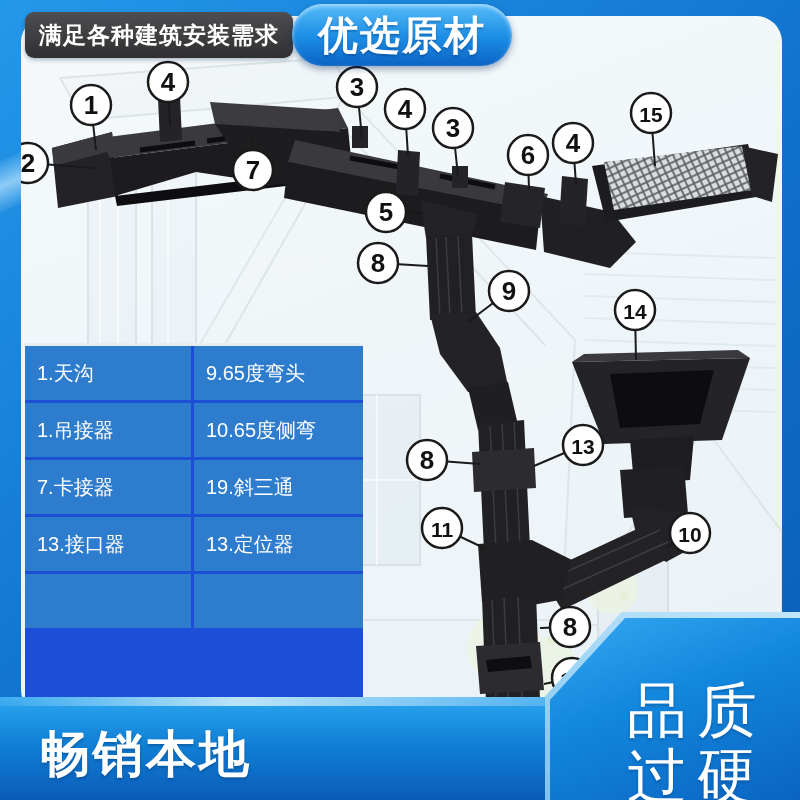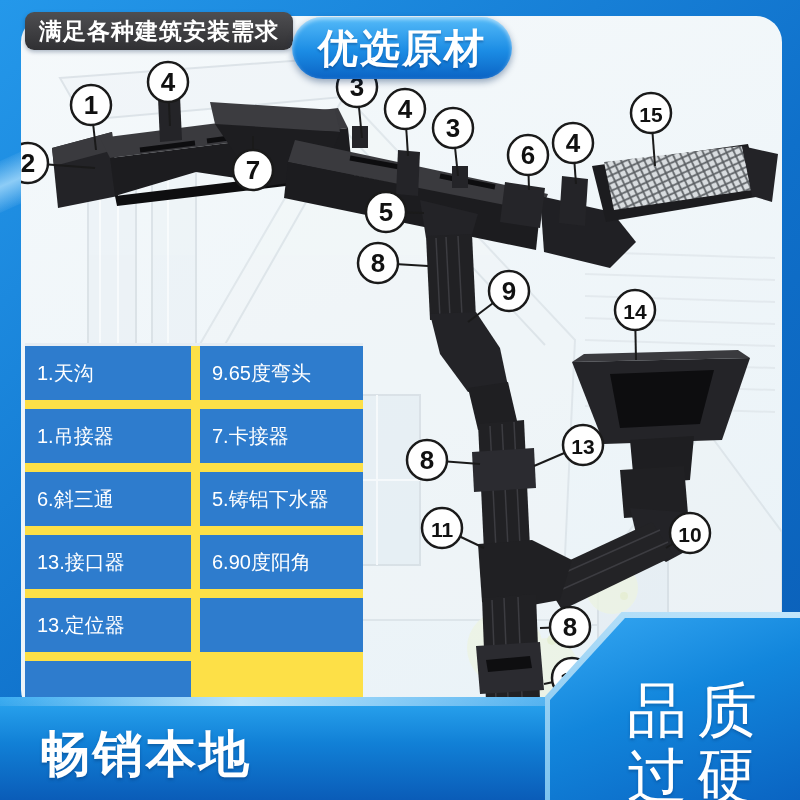--- a/index.html
+++ b/index.html
@@ -13,39 +13,39 @@
     background:linear-gradient(180deg,rgba(255,255,255,.05),rgba(160,215,250,.85),rgba(255,255,255,.05));
     transform:skewY(-24deg);z-index:0;
   }
   .card{
     position:absolute;left:21px;top:16px;width:761px;height:700px;
     background:linear-gradient(160deg,#f5f9fb 0%,#e9f2f7 100%);
     border-radius:26px;z-index:1;
   }
   .diagram-svg{position:absolute;left:0;top:0;width:800px;height:800px;z-index:2;}
   .dark-banner{
-    position:absolute;left:25px;top:12px;width:268px;height:38px;z-index:7;
+    position:absolute;left:25px;top:12px;width:268px;height:46px;z-index:7;
     background:linear-gradient(180deg,#4e4e51 0%,#303033 100%);
     border-radius:9px;display:flex;align-items:center;justify-content:center;
     color:#fff;font-size:23px;font-weight:bold;letter-spacing:1px;
     box-shadow:0 2px 4px rgba(0,30,70,.3);
   }
   .pill{
-    position:absolute;left:292px;top:17px;width:220px;height:62px;z-index:7;
+    position:absolute;left:292px;top:4px;width:220px;height:62px;z-index:7;
     border-radius:31px;
     background:linear-gradient(180deg,#55bbf9 0%,#1b8ce4 55%,#0b63c4 100%);
     display:flex;align-items:center;justify-content:center;
     color:#fff;font-size:40px;font-weight:bold;letter-spacing:2px;
     box-shadow:0 3px 7px rgba(0,40,90,.4), inset 0 2px 4px rgba(255,255,255,.55);
     text-shadow:0 2px 2px rgba(0,50,110,.35);
   }
   .legend-table{
     position:absolute;left:25px;top:343px;width:338px;height:354px;z-index:4;
-    display:grid;grid-template-columns:166px 169px;grid-auto-rows:54px;gap:9px;
-    background:#fde047;border-top:3px solid #e6edf3;overflow:hidden;
+    display:grid;grid-template-columns:166px 169px;grid-auto-rows:54px;gap:3px;
+    background:#1d4ed8;border-top:3px solid #e6edf3;overflow:hidden;
   }
   .legend-table .cell{
     background:#2e7ccd;color:#fff;font-size:20px;line-height:54px;
     padding-left:12px;white-space:nowrap;overflow:hidden;
   }
   .bottom-banner{
     position:absolute;left:0;top:697px;width:800px;height:103px;z-index:5;
     background:linear-gradient(180deg,#2ba6f0 0%,#1180d6 45%,#0a5cb8 100%);
   }
   .bottom-banner::before{
@@ -261,25 +261,24 @@
 </div>
 
 <div class="pill">
   <span>优选原材</span>
 </div>
 
 <div class="legend-table">
     <div class="cell">1.天沟</div>
     <div class="cell">9.65度弯头</div>
     <div class="cell">1.吊接器</div>
+    <div class="cell">10.65度侧弯</div>
     <div class="cell">7.卡接器</div>
-    <div class="cell">6.斜三通</div>
-    <div class="cell">5.铸铝下水器</div>
+    <div class="cell">19.斜三通</div>
     <div class="cell">13.接口器</div>
-    <div class="cell">6.90度阳角</div>
     <div class="cell">13.定位器</div>
     <div class="cell"></div>
     <div class="cell"></div>
   </div>
 
 <div class="bottom-banner">
   <div class="slogan">
     <span>畅销本地</span>
   </div>
 </div>

